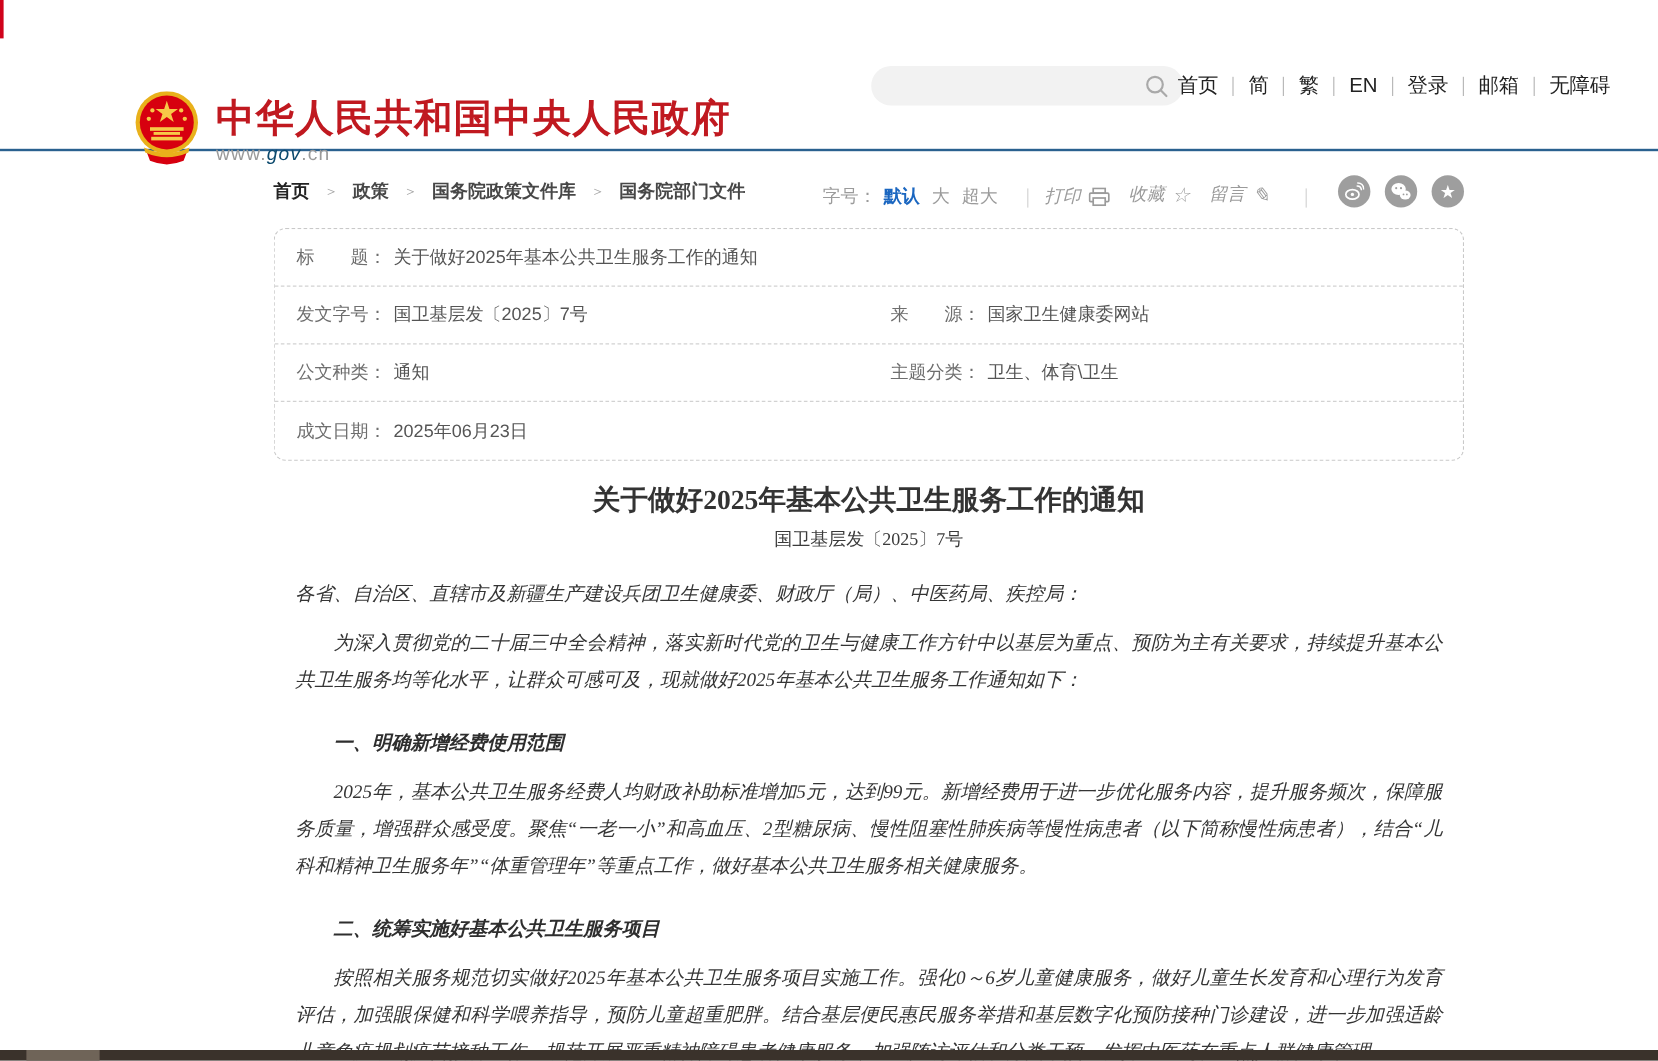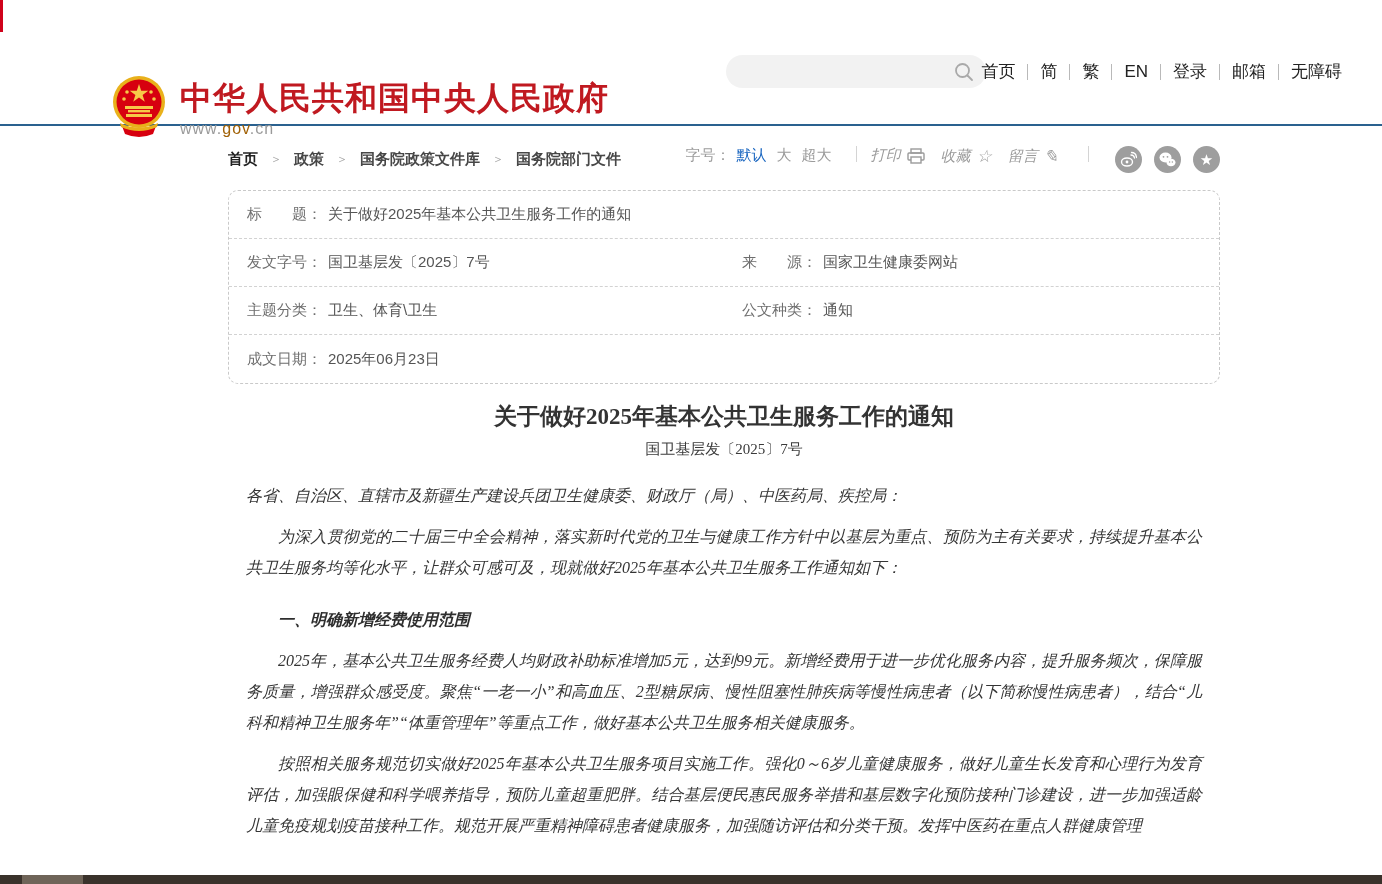--- a/index.html
+++ b/index.html
@@ -7,43 +7,43 @@
     font-family:"Liberation Sans", sans-serif; }
   .page { position:relative; width:1382px; height:884px; background:#fff; }
 
   
   .site-header { position:relative; height:126px; border-bottom:2px solid #2a618f; background:#fff; }
   .red-tick { position:absolute; left:0; top:0; width:3px; height:32px; background:#d0021b; }
   .logo-wrap { position:absolute; left:112px; top:40px; display:flex; align-items:flex-end;margin-top:36px; }
   .emblem { width:54px; height:62px; margin-right:14px; }
   .site-title { color:#c01920; font-size:32px; font-weight:bold; letter-spacing:1px; line-height:36px; }
   .site-url { font-size:16px; color:#9a9a9a; margin-top:4px; letter-spacing:1px; }
-  .site-url .red { color:#a16207; }
+  .site-url .red { color:#0c4a6e;font-style:italic; }
 
   .search-box { position:absolute; left:726px; top:55px; width:260px; height:33px;
     background:#f2f2f2; border-radius:17px; display:flex; align-items:center; }
   .search-input { flex:1; border:none; background:transparent; outline:none; height:100%;
     padding:0 8px 0 16px; font-size:14px; color:#333; }
   .search-icon { width:20px; height:20px; margin-right:12px; flex:0 0 auto; }
 
   .top-nav { position:absolute; right:40px; top:60px; display:flex; align-items:center;
     font-size:17px; color:#222; }
   .top-nav a { color:#222; text-decoration:none; cursor:pointer; }
   .top-nav .sep { width:1px; height:16px; background:#b9b9b9; margin:0 12px; }
 
   
   .subheader { width:992px; margin:20px 0 0 228px; display:flex; align-items:center;
     justify-content:space-between; font-size:15px; }
   .breadcrumb { display:flex; align-items:center; color:#474747; }
   .breadcrumb .crumb { cursor:pointer;font-weight:bold; }
   .breadcrumb .crumb.first { font-weight:bold; color:#222; }
   .breadcrumb .bsep { color:#a5a5a5; margin:0 12px; font-size:12px; }
-  .tools { display:flex; align-items:flex-start; color:#9b9b9b; }
+  .tools { display:flex; align-items:flex-end; color:#9b9b9b; }
   .tools .lbl { margin-right:6px; }
-  .fs-default { color:#1a66c0; font-weight:normal; margin-right:10px; cursor:pointer; }
+  .fs-default { color:#1a66c0; font-weight:bold; margin-right:10px; cursor:pointer; }
   .fs-opt { margin-right:10px; cursor:pointer; color:#9b9b9b; }
   .vsep { width:1px; height:16px; background:#d4d4d4; margin:0 14px; }
   .tool-item { display:flex; align-items:center; margin-right:16px; cursor:pointer; color:#9b9b9b;font-style:italic; }
   .tool-item .glyph { font-size:17px; margin-left:6px; color:#9b9b9b; }
   .printer-icon { width:18px; height:16px; margin-left:6px; }
   .social { display:flex; align-items:center; }
   .social-circle { width:27px; height:27px; border-radius:50%; background:#9e9e9e; color:#fff;
     display:flex; align-items:center; justify-content:center; margin-left:12px; cursor:pointer;
     font-size:15px; }
 
@@ -203,44 +203,45 @@
         <span class="info-label">发文字号：</span>
         <span class="info-value">国卫基层发〔2025〕7号</span>
       </div>
       <div class="info-cell">
         <span class="info-label">来　　源：</span>
         <span class="info-value">国家卫生健康委网站</span>
       </div>
     </div>
     <div class="info-row">
       <div class="info-cell">
+        <span class="info-label">公文种类：</span>
+        <span class="info-value">通知</span>
+      </div>
+      <div class="info-cell">
         <span class="info-label">主题分类：</span>
         <span class="info-value">卫生、体育\卫生</span>
-      </div>
-      <div class="info-cell">
-        <span class="info-label">公文种类：</span>
-        <span class="info-value">通知</span>
       </div>
     </div>
     <div class="info-row">
       <div class="info-cell">
         <span class="info-label">成文日期：</span>
         <span class="info-value">2025年06月23日</span>
       </div>
     </div>
   </div>
 
   <article class="article">
     <h1 class="doc-title">关于做好2025年基本公共卫生服务工作的通知</h1>
     <div class="doc-number">国卫基层发〔2025〕7号</div>
 
     <p class="salutation">各省、自治区、直辖市及新疆生产建设兵团卫生健康委、财政厅（局）、中医药局、疾控局：</p>
     <p class="body">为深入贯彻党的二十届三中全会精神，落实新时代党的卫生与健康工作方针中以基层为重点、预防为主有关要求，持续提升基本公共卫生服务均等化水平，让群众可感可及，现就做好2025年基本公共卫生服务工作通知如下：</p>
     <p class="heading">一、明确新增经费使用范围</p>
     <p class="body">2025年，基本公共卫生服务经费人均财政补助标准增加5元，达到99元。新增经费用于进一步优化服务内容，提升服务频次，保障服务质量，增强群众感受度。聚焦“一老一小”和高血压、2型糖尿病、慢性阻塞性肺疾病等慢性病患者（以下简称慢性病患者），结合“儿科和精神卫生服务年”“体重管理年”等重点工作，做好基本公共卫生服务相关健康服务。</p>
+    <p class="heading">二、统筹实施好基本公共卫生服务项目</p>
     <p class="body">按照相关服务规范切实做好2025年基本公共卫生服务项目实施工作。强化0～6岁儿童健康服务，做好儿童生长发育和心理行为发育评估，加强眼保健和科学喂养指导，预防儿童超重肥胖。结合基层便民惠民服务举措和基层数字化预防接种门诊建设，进一步加强适龄儿童免疫规划疫苗接种工作。规范开展严重精神障碍患者健康服务，加强随访评估和分类干预。发挥中医药在重点人群健康管理</p>
   </article>
 
   <div class="hscrollbar">
     <div class="thumb"></div>
   </div>
 
 </div>
 
 </body></html>

